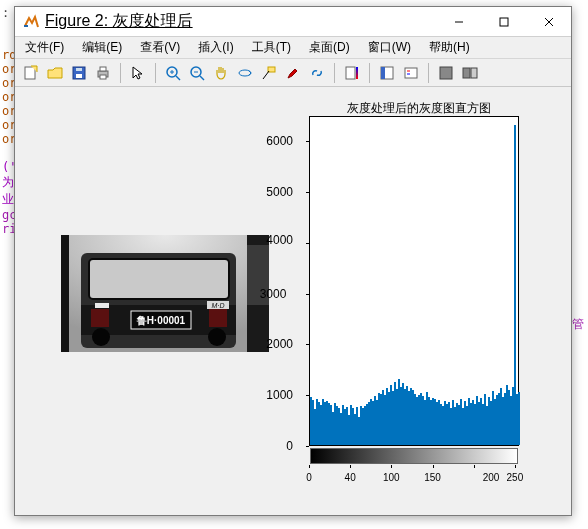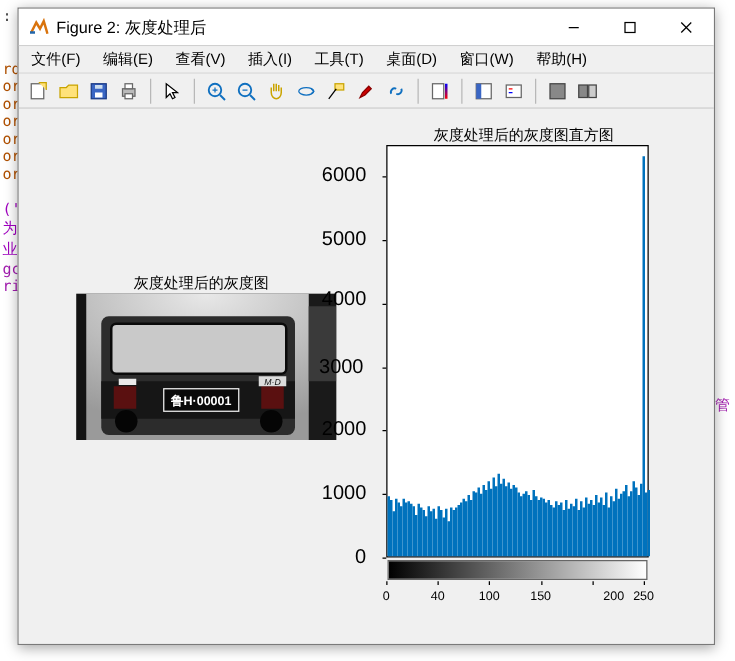--- a/index.html
+++ b/index.html
@@ -5,41 +5,41 @@
   * { box-sizing: border-box; margin: 0; padding: 0; }
   body { font-family: "Microsoft YaHei", Arial, sans-serif; font-size: 12px; background: #f0f0f0; width: 588px; height: 529px; overflow: hidden; position: relative; }
   .bg-editor { position:absolute; left:0; top:0; width:588px; height:529px; background:#fff; color:#444; font-family:Consolas,monospace; font-size:12px; padding:6px 2px; white-space:pre; }
   .bg-editor .orange{color:#b05000;}
   .bg-editor .purple{color:#a000c0;}
   .bg-editor .green{color:#a21caf;}
 
   .figure-window { position:absolute; left:14px; top:6px; width:558px; height:510px; background:#f0f0f0; border:1px solid #7a7a7a; box-shadow:0 2px 10px rgba(0,0,0,0.35); }
   .titlebar { height:30px; background:#fff; display:flex; align-items:center; border-bottom:1px solid #d0d0d0; }
   .titlebar .app-icon { width:16px; height:16px; margin:0 6px 0 8px; display:flex; align-items:center; justify-content:center; }
-  .titlebar .title { flex:0 0 auto; color:#000; font-size:13px; }
+  .titlebar .title { flex:0 0 auto; color:#000; font-size:16px;text-decoration:underline; }
   .titlebar .spacer { flex:1; }
   .winbtn { width:45px; height:30px; display:flex; align-items:center; justify-content:center; color:#222; }
 
   .menubar { height:22px; background:#f0f0f0; display:flex; align-items:center; padding:0 4px; gap:6px; border-bottom:1px solid #d6d6d6; }
   .menubar .menu-item { padding:2px 6px; color:#000; font-size:12px; }
 
   .toolbar { height:28px; background:#f0f0f0; display:flex; align-items:center; padding:0 4px; border-bottom:1px solid #c8c8c8; }
   .toolbar .tb-btn { width:22px; height:22px; display:flex; align-items:center; justify-content:center; margin:0 1px; border:1px solid transparent; }
   .toolbar .sep { width:1px; height:20px; background:#b8b8b8; margin:0 5px; }
 
   .canvas { position:relative; height:428px; background:#f0f0f0; }
   .plate-title { position:absolute; left:92px; top:131px; font-size:12px; color:#000; }
   .plate-img { position:absolute; left:46px; top:148px; width:208px; height:117px; background:#000; }
   .plate-img svg { width:100%; height:100%; display:block; }
 
   .hist-title { position:absolute; left:332px; top:13px; font-size:12px; color:#000; }
   .chart-box { position:absolute; left:294px; top:29px; width:210px; height:330px; background:#fff; border:1px solid #000; }
   .chart-box .bars { position:absolute; left:0; bottom:0; width:100%; height:100%; }
   .chart-box .bar { position:absolute; bottom:0; width:2px; background:#0072bd; }
-  .ytick { position:absolute; right:278px; font-size:16px; color:#000; transform:translateY(-50%); text-align:right; width:40px;}
+  .ytick { position:absolute; right:278px; font-size:12px; color:#000; transform:translateY(-50%); text-align:right; width:40px;}
   .ytick-line { position:absolute; left:291px; width:3px; height:1px; background:#000; }
   .xtick { position:absolute; top:385px; font-size:10px; color:#000; transform:translateX(-50%); }
   .xtick-line{ position:absolute; top:378px; width:1px; height:3px; background:#000; }
   .gradient-bar { position:absolute; left:295px; top:361px; width:208px; height:16px; background:linear-gradient(to right,#000,#fff); border:1px solid #666; }
 </style>
 </head>
 <body>
 
 <div class="bg-editor"><span>: 7</span>
 <span></span>
@@ -209,21 +209,20 @@
       </div>
     <div class="tb-btn">
         <svg width="16" height="16">
           <rect x="1" y="3" width="7" height="10" fill="#888" stroke="#444"></rect>
           <rect x="9" y="3" width="6" height="10" fill="#ccc" stroke="#444"></rect>
         </svg>
       </div>
   </div>
 
   <div class="canvas">
-    <div class="plate-title">灰度处理后的灰度图</div>
     <div class="plate-img">
       <svg viewBox="0 0 208 117" preserveAspectRatio="none">
         <defs>
           <radialGradient id="sky" cx="50%" cy="0%" r="90%">
               <stop offset="0%" stop-color="#e8e8e8"></stop>
               <stop offset="100%" stop-color="#9a9a9a"></stop>
             </radialGradient>
         </defs>
         <rect x="0" y="0" width="208" height="117" fill="url(#sky)"></rect>
         <rect x="0" y="0" width="8" height="117" fill="#131313"></rect>

